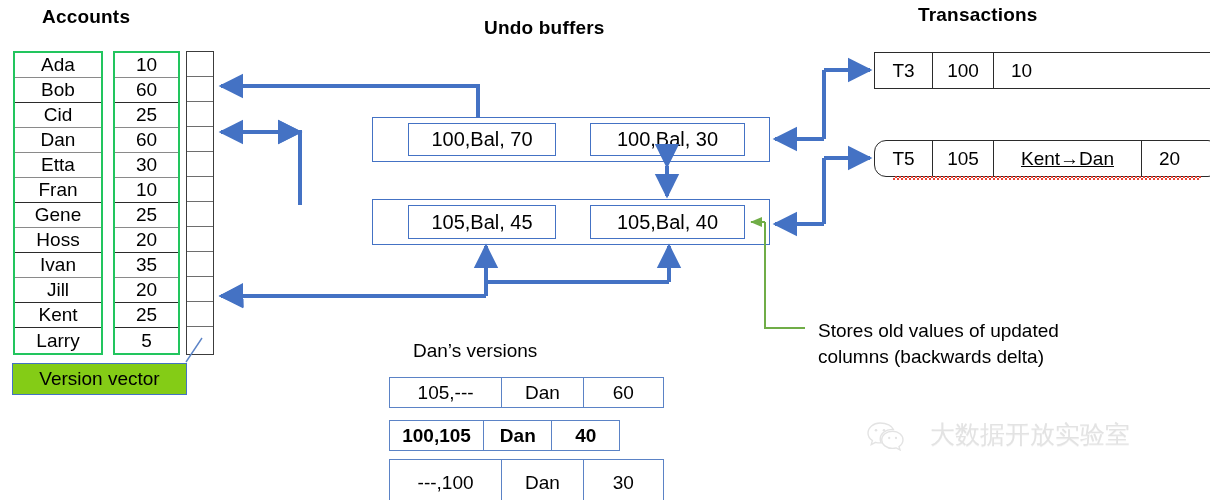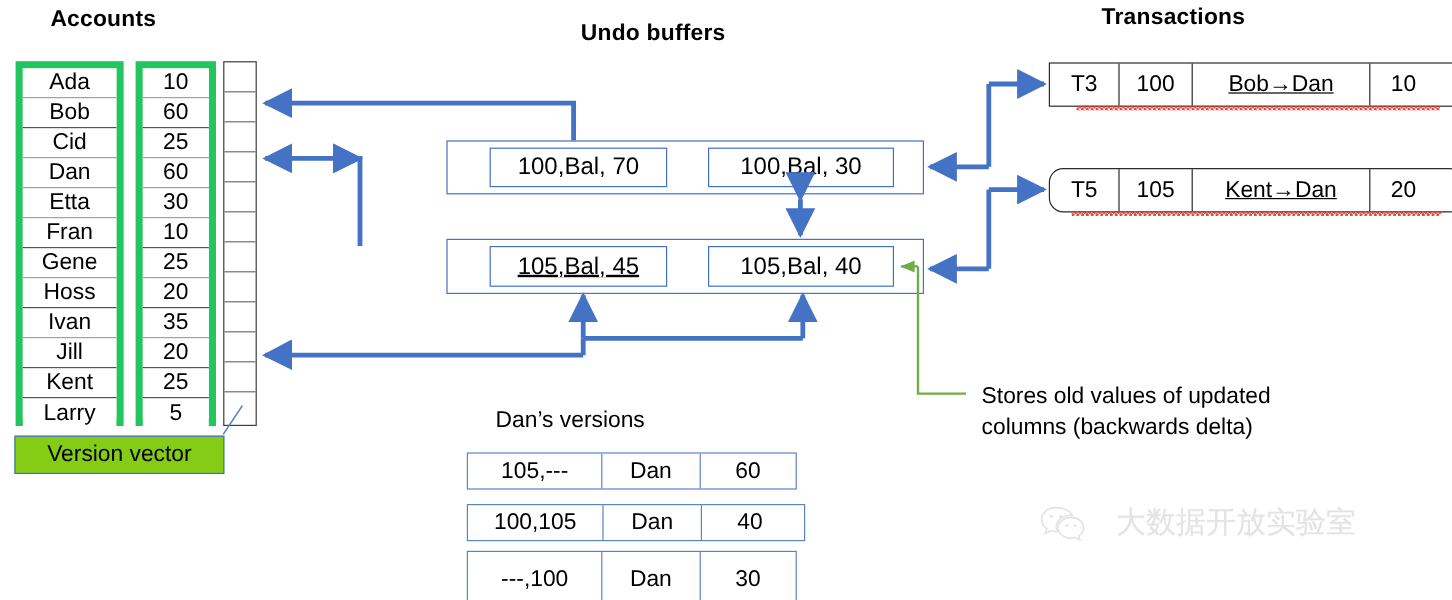--- a/index.html
+++ b/index.html
@@ -12,21 +12,21 @@
 
   
   .heading{
     font-weight:bold;font-size:19px;letter-spacing:.2px;
     white-space:nowrap;color:#000;
   }
 
   
   .acct-col{
     position:absolute;
-    border:6px solid #22c55e;
+    border:2px solid #22c55e;
     box-sizing:border-box;
     background:#fff;
   }
   .acct-row{
     box-sizing:border-box;
     height:25px;
     display:flex;align-items:center;justify-content:center;
     font-size:19px;
     border-bottom:1px solid #8a8a8a;
     background:#fff;
@@ -169,30 +169,26 @@
 
 <div class="callout" style="left:12px;top:363px;width:175px;height:32px;">
   <span>Version vector</span>
 </div>
 
 <div class="undo-outer" style="left:372px;top:117px;width:398px;height:45px;"></div>
 <div class="undo-inner" style="left:408px;top:123px;width:148px;height:33px;">100,Bal, 70</div>
 <div class="undo-inner" style="left:590px;top:123px;width:155px;height:33px;">100,Bal, 30</div>
 
 <div class="undo-outer" style="left:372px;top:199px;width:398px;height:46px;"></div>
-<div class="undo-inner" style="left:408px;top:205px;width:148px;height:34px;text-decoration:underline;">105,Bal, 45</div>
+<div class="undo-inner" style="left:408px;top:205px;width:148px;height:34px;">105,Bal, 45</div>
 <div class="undo-inner" style="left:590px;top:205px;width:155px;height:34px;">105,Bal, 40</div>
 
 <div class="txn-row" style="left:874px;top:52px;width:349px;height:37px;">
   <div class="txn-cell" style="width:58px;">T3</div>
   <div class="txn-cell" style="width:61px;">100</div>
-  <div class="txn-cell" style="width:148px;">
-    <span class="spell">Bob→Dan</span>
-      <span class="squiggle" style="left:22px;right:22px;"></span>
-  </div>
   <div class="txn-cell" style="width:55px;">10</div>
 </div>
 
 <div class="txn-row" style="left:874px;top:140px;width:346px;height:37px;border-radius:12px;">
   <div class="txn-cell" style="width:58px;">T5</div>
   <div class="txn-cell" style="width:61px;">105</div>
   <div class="txn-cell" style="width:148px;">
     <span class="spell">Kent→Dan</span>
       <span class="squiggle" style="left:18px;right:18px;"></span>
   </div>
@@ -200,21 +196,21 @@
 </div>
 
 <div class="dv-title" style="left:413px;top:340px;">Dan’s versions</div>
 
 <div class="dv-row" style="left:389px;top:377px;width:275px;height:31px;">
   <div class="dv-cell" style="width:113px;text-align:right;">105,---</div>
   <div class="dv-cell" style="width:82px;">Dan</div>
   <div class="dv-cell" style="width:80px;">60</div>
 </div>
 
-<div class="dv-row" style="left:389px;top:420px;width:282px;height:31px;">
+<div class="dv-row" style="left:389px;top:420px;width:231px;height:31px;font-weight:bold;">
   <div class="dv-cell" style="width:113px;">100,105</div>
   <div class="dv-cell" style="width:82px;">Dan</div>
   <div class="dv-cell" style="width:80px;">40</div>
 </div>
 
 <div class="dv-row" style="left:389px;top:459px;width:275px;height:47px;">
   <div class="dv-cell" style="width:113px;">---,100</div>
   <div class="dv-cell" style="width:82px;">Dan</div>
   <div class="dv-cell" style="width:80px;">30</div>
 </div>

